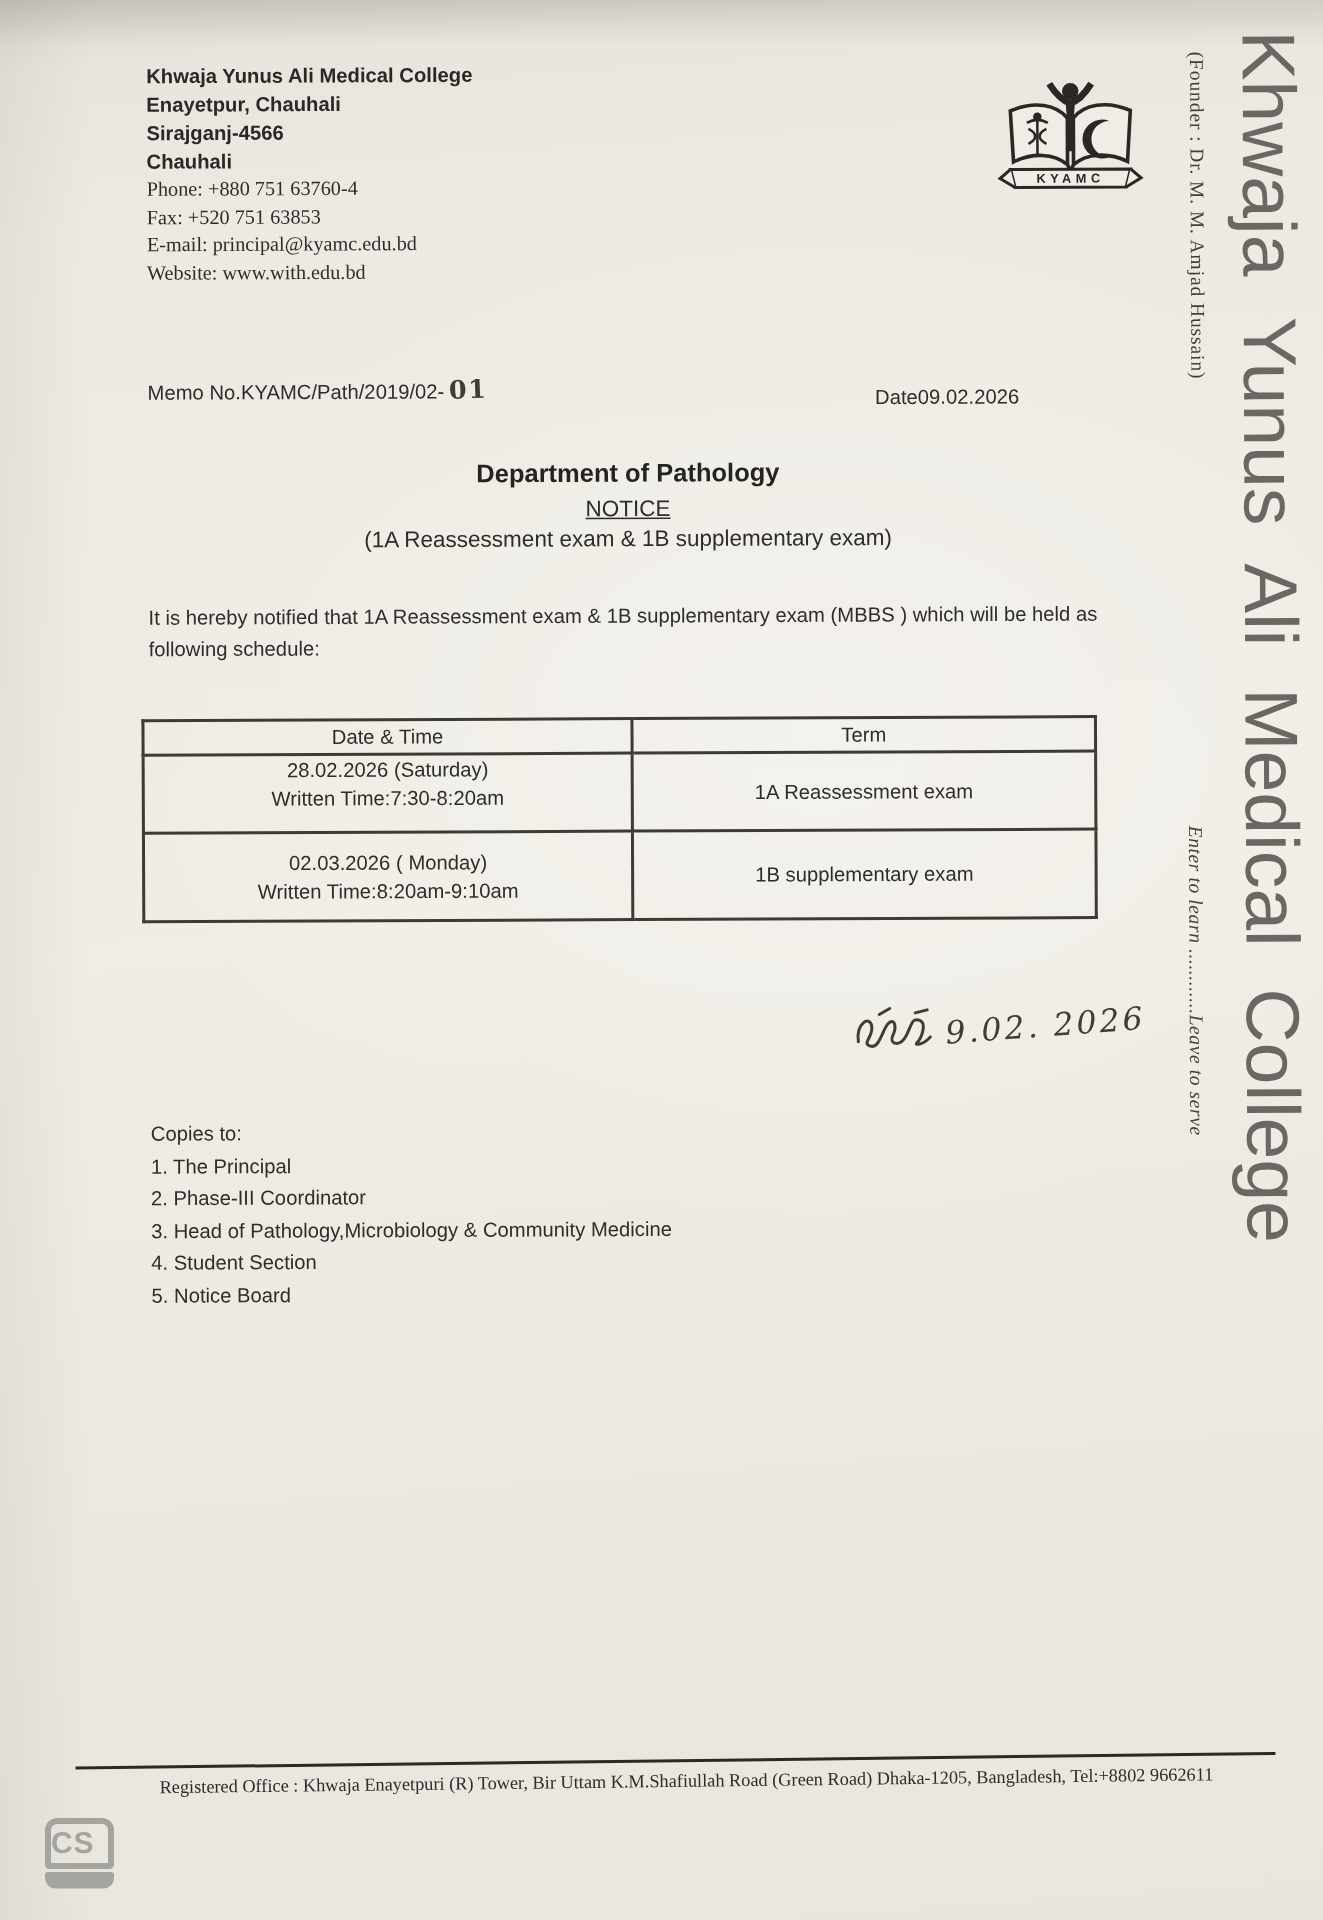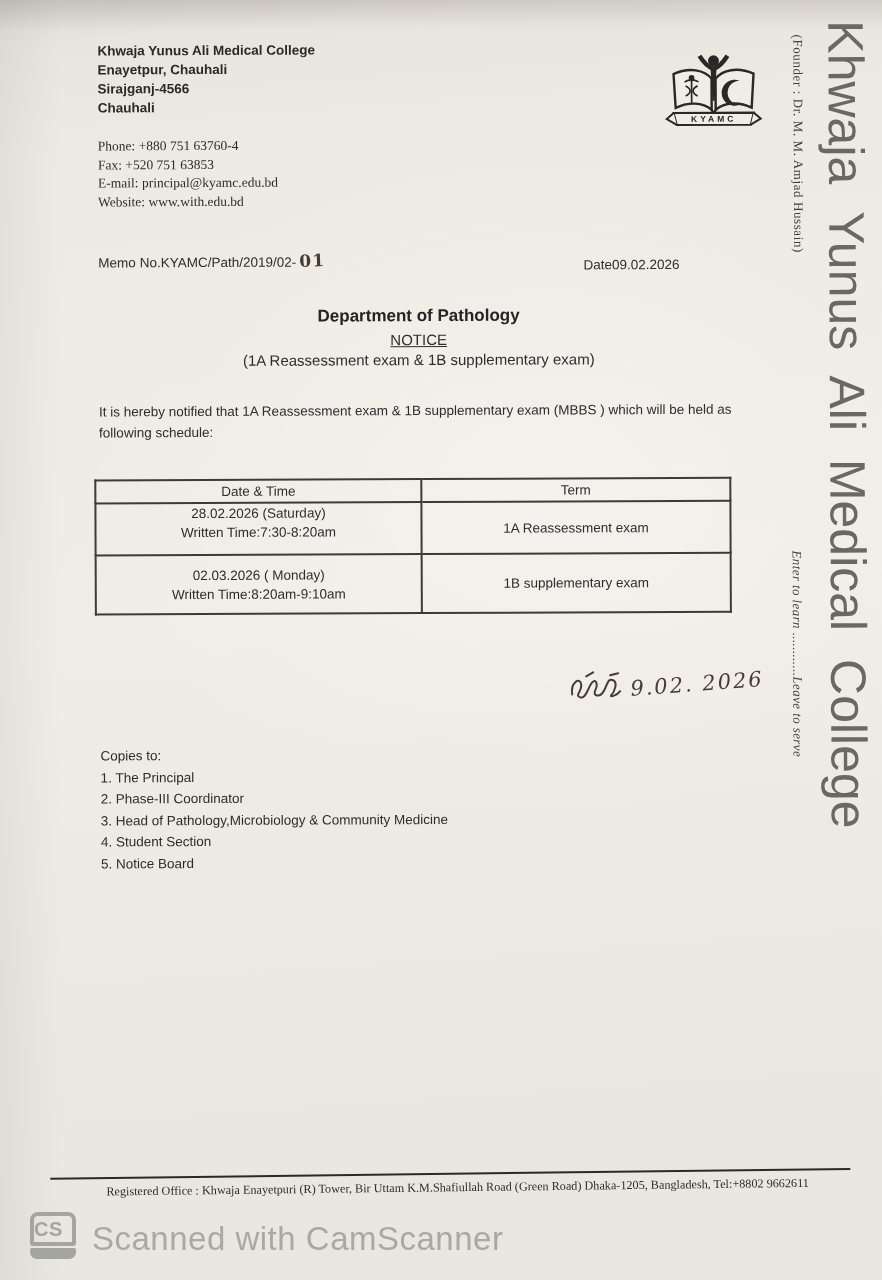--- a/index.html
+++ b/index.html
@@ -16,21 +16,21 @@
       linear-gradient(176deg, #d9d6d0 0%, #e8e5de 3.5%, #edeae3 12%, #f0ede6 48%, #ebe8e1 78%, #e9e6df 100%);
   }
   .page::before {
     content:""; position:absolute; inset:0; pointer-events:none;
     background:linear-gradient(180deg, rgba(85,80,70,0.16), rgba(85,80,70,0) 30px);
   }
   .doc { position:absolute; inset:0; transform:rotate(-0.25deg); color:#2f2d2a; }
 
   
   .lh { position:absolute; left:100px; top:40px; font-weight:700; font-size:13.5px; line-height:19px; color:#2b2926; }
-  .contact { position:absolute; left:100px; top:136px; font-family:"Liberation Serif", serif; font-size:13.5px; line-height:18.5px; color:#2f2d2a; }
+  .contact { position:absolute; left:100px; top:116px; font-family:"Liberation Serif", serif; font-size:13.5px; line-height:18.5px; color:#2f2d2a; }
   .lh div, .contact div { white-space:nowrap; }
 
   
   .logo { position:absolute; left:663px; top:55px; width:106px; height:80px; }
 
   
   .v-college {
     position:absolute; top:22px; right:2px; height:820px;
     writing-mode:vertical-rl; font-size:50px; line-height:1.3;
     color:#6a6863; letter-spacing:0px; word-spacing:0.28em; white-space:nowrap;
@@ -196,14 +196,13 @@
     <div class="foot-rule"></div>
     <div class="foot-text">Registered Office : Khwaja Enayetpuri (R) Tower, Bir Uttam K.M.Shafiullah Road (Green Road) Dhaka-1205, Bangladesh, Tel:+8802 9662611</div>
   </div>
 
   <div class="cs-badge">
     <div class="cs-square">
       <span class="cs-letters">CS</span>
     </div>
     <div class="cs-bar"></div>
   </div>
-  <div class="cs-text">Scanned with CamScanner</div>
 </div>
 
 </body></html>

